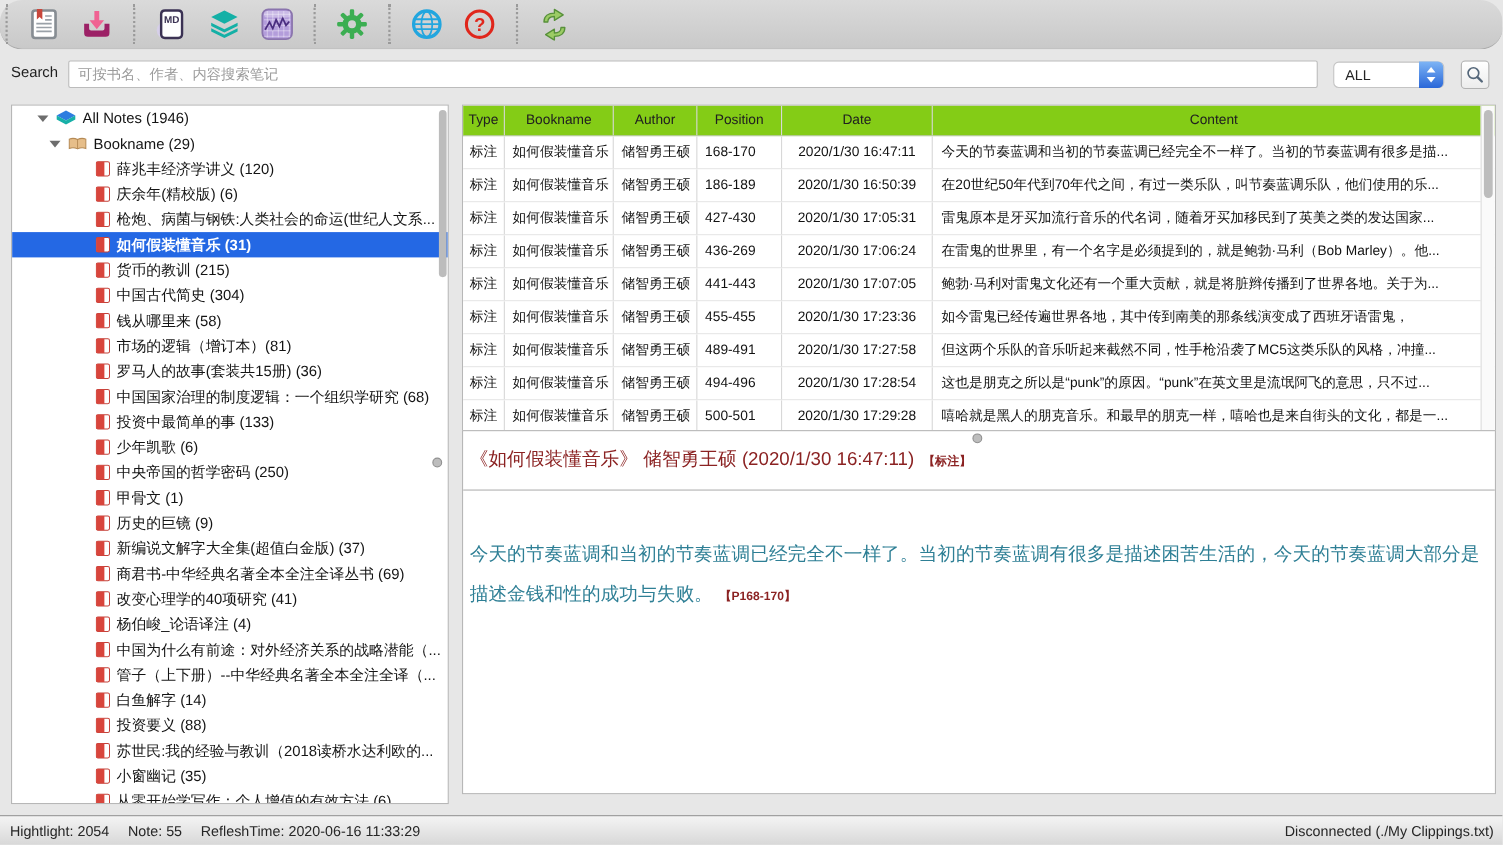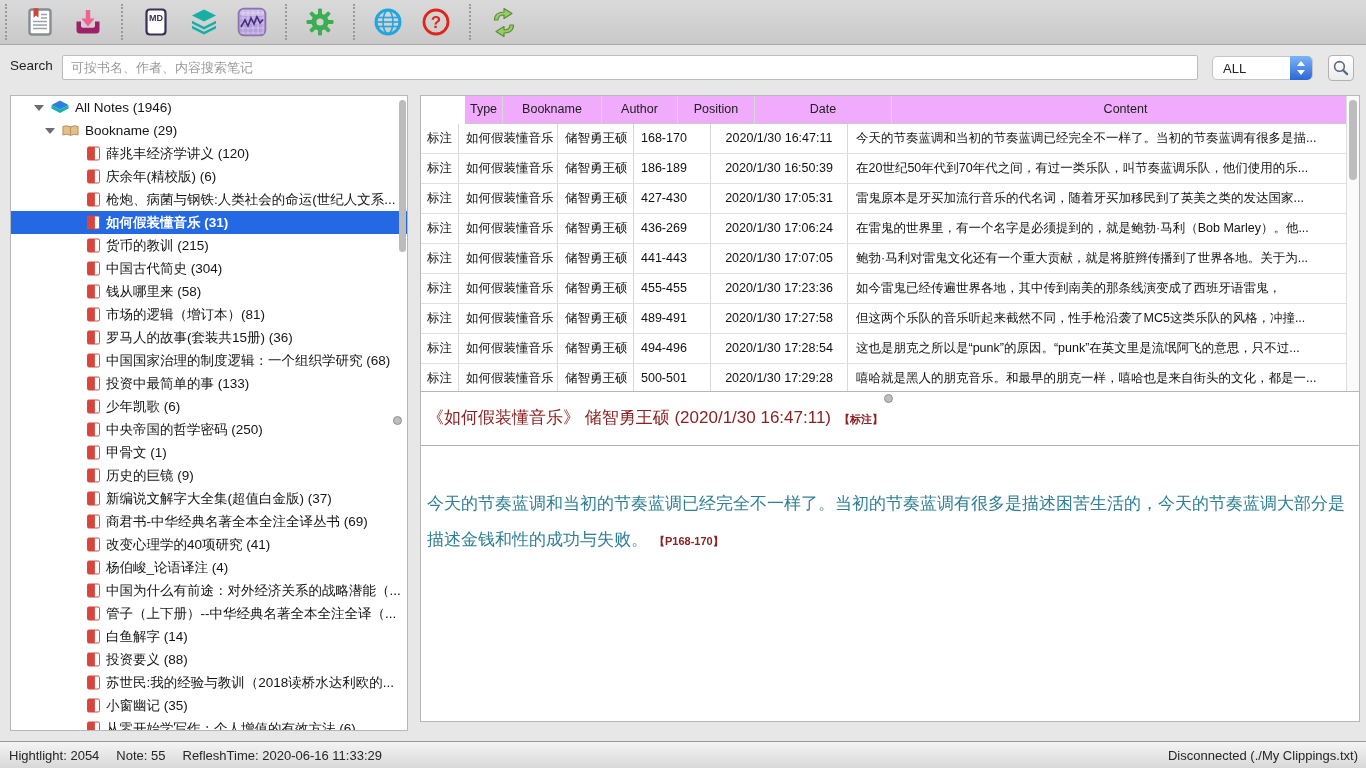--- a/index.html
+++ b/index.html
@@ -3,21 +3,21 @@
 <meta charset="utf-8">
 <style>
   * { margin:0; padding:0; box-sizing:border-box; }
   html,body { width:1366px; height:768px; overflow:hidden;
     font-family:"Liberation Sans", sans-serif; background:#e7e7e7; }
   #app { position:relative; width:1366px; height:768px; }
 
   
   .toolbar { position:absolute; left:0; top:0; width:1366px; height:45px;
     background:linear-gradient(#dadada,#c9c9c9); border-bottom:1px solid #a9a9a9;
-    display:flex; align-items:center; }
+    display:flex; align-items:center;border-radius:20px; }
   .tsep { border-left:2px dotted #9a9a9a; height:36px; }
   .tgroup { display:flex; align-items:center; gap:12px; padding:0 15px; height:100%; }
   .tbtn { width:36px; height:36px; display:flex; align-items:center; justify-content:center; cursor:pointer; }
   .tbtn svg { display:block; }
 
   
   .searchrow { position:absolute; left:0; top:45px; width:1366px; height:45px; background:#e7e7e7; }
   .search-label { position:absolute; left:10px; top:13px; font-size:13.5px; color:#1f1f1f; }
   .search-input { position:absolute; left:62px; top:10px; width:1136px; height:25px;
     border:1px solid #bcbcbc; background:#fff; border-radius:2px; font-size:13px; padding:0 8px;
@@ -49,21 +49,21 @@
     border-top:6px solid #6d6d6d; margin-right:7px; flex:none; }
   .tree-row svg { margin-right:6px; flex:none; }
   .lvl0 { padding-left:23px; }
   .lvl1 { padding-left:34px; }
   .lvl2 { padding-left:76px; }
   .tree-row.selected { background:var(--selection,#2468e4); color:#fff; font-weight:bold; }
   .tree-lbl { overflow:hidden; text-overflow:clip; }
   .sb-scroll { position:absolute; right:1px; top:4px; width:7px; height:152px; border-radius:4px; background:#bcbcbc; }
 
   
-  .thead { display:flex; height:28px; background:#f0abfc; border-bottom:1px solid #c9c9c9;margin-left:44px; }
+  .thead { display:flex; height:28px; background:#84cc16; border-bottom:1px solid #c9c9c9; }
   .thead .cell { line-height:27px; font-size:12.5px; color:#202020; text-align:center; }
   .trow { display:flex; height:30px; border-bottom:1px solid #e0e0e0; background:#fff; }
   .trow .cell { line-height:29px; font-size:12.5px; color:#111; }
   .cell { white-space:nowrap; overflow:hidden; border-right:1px solid #d8d8d8; padding:0 7px; }
   .c-type { width:38px; text-align:center; padding:0; flex:none; }
   .c-bookname { width:99px; flex:none; }
   .c-author { width:76px; flex:none; }
   .c-position { width:77px; flex:none; }
   .c-date { width:137px; text-align:center; padding:0; flex:none; }
   .c-content { flex:1; border-right:none; padding:0 8px; }

